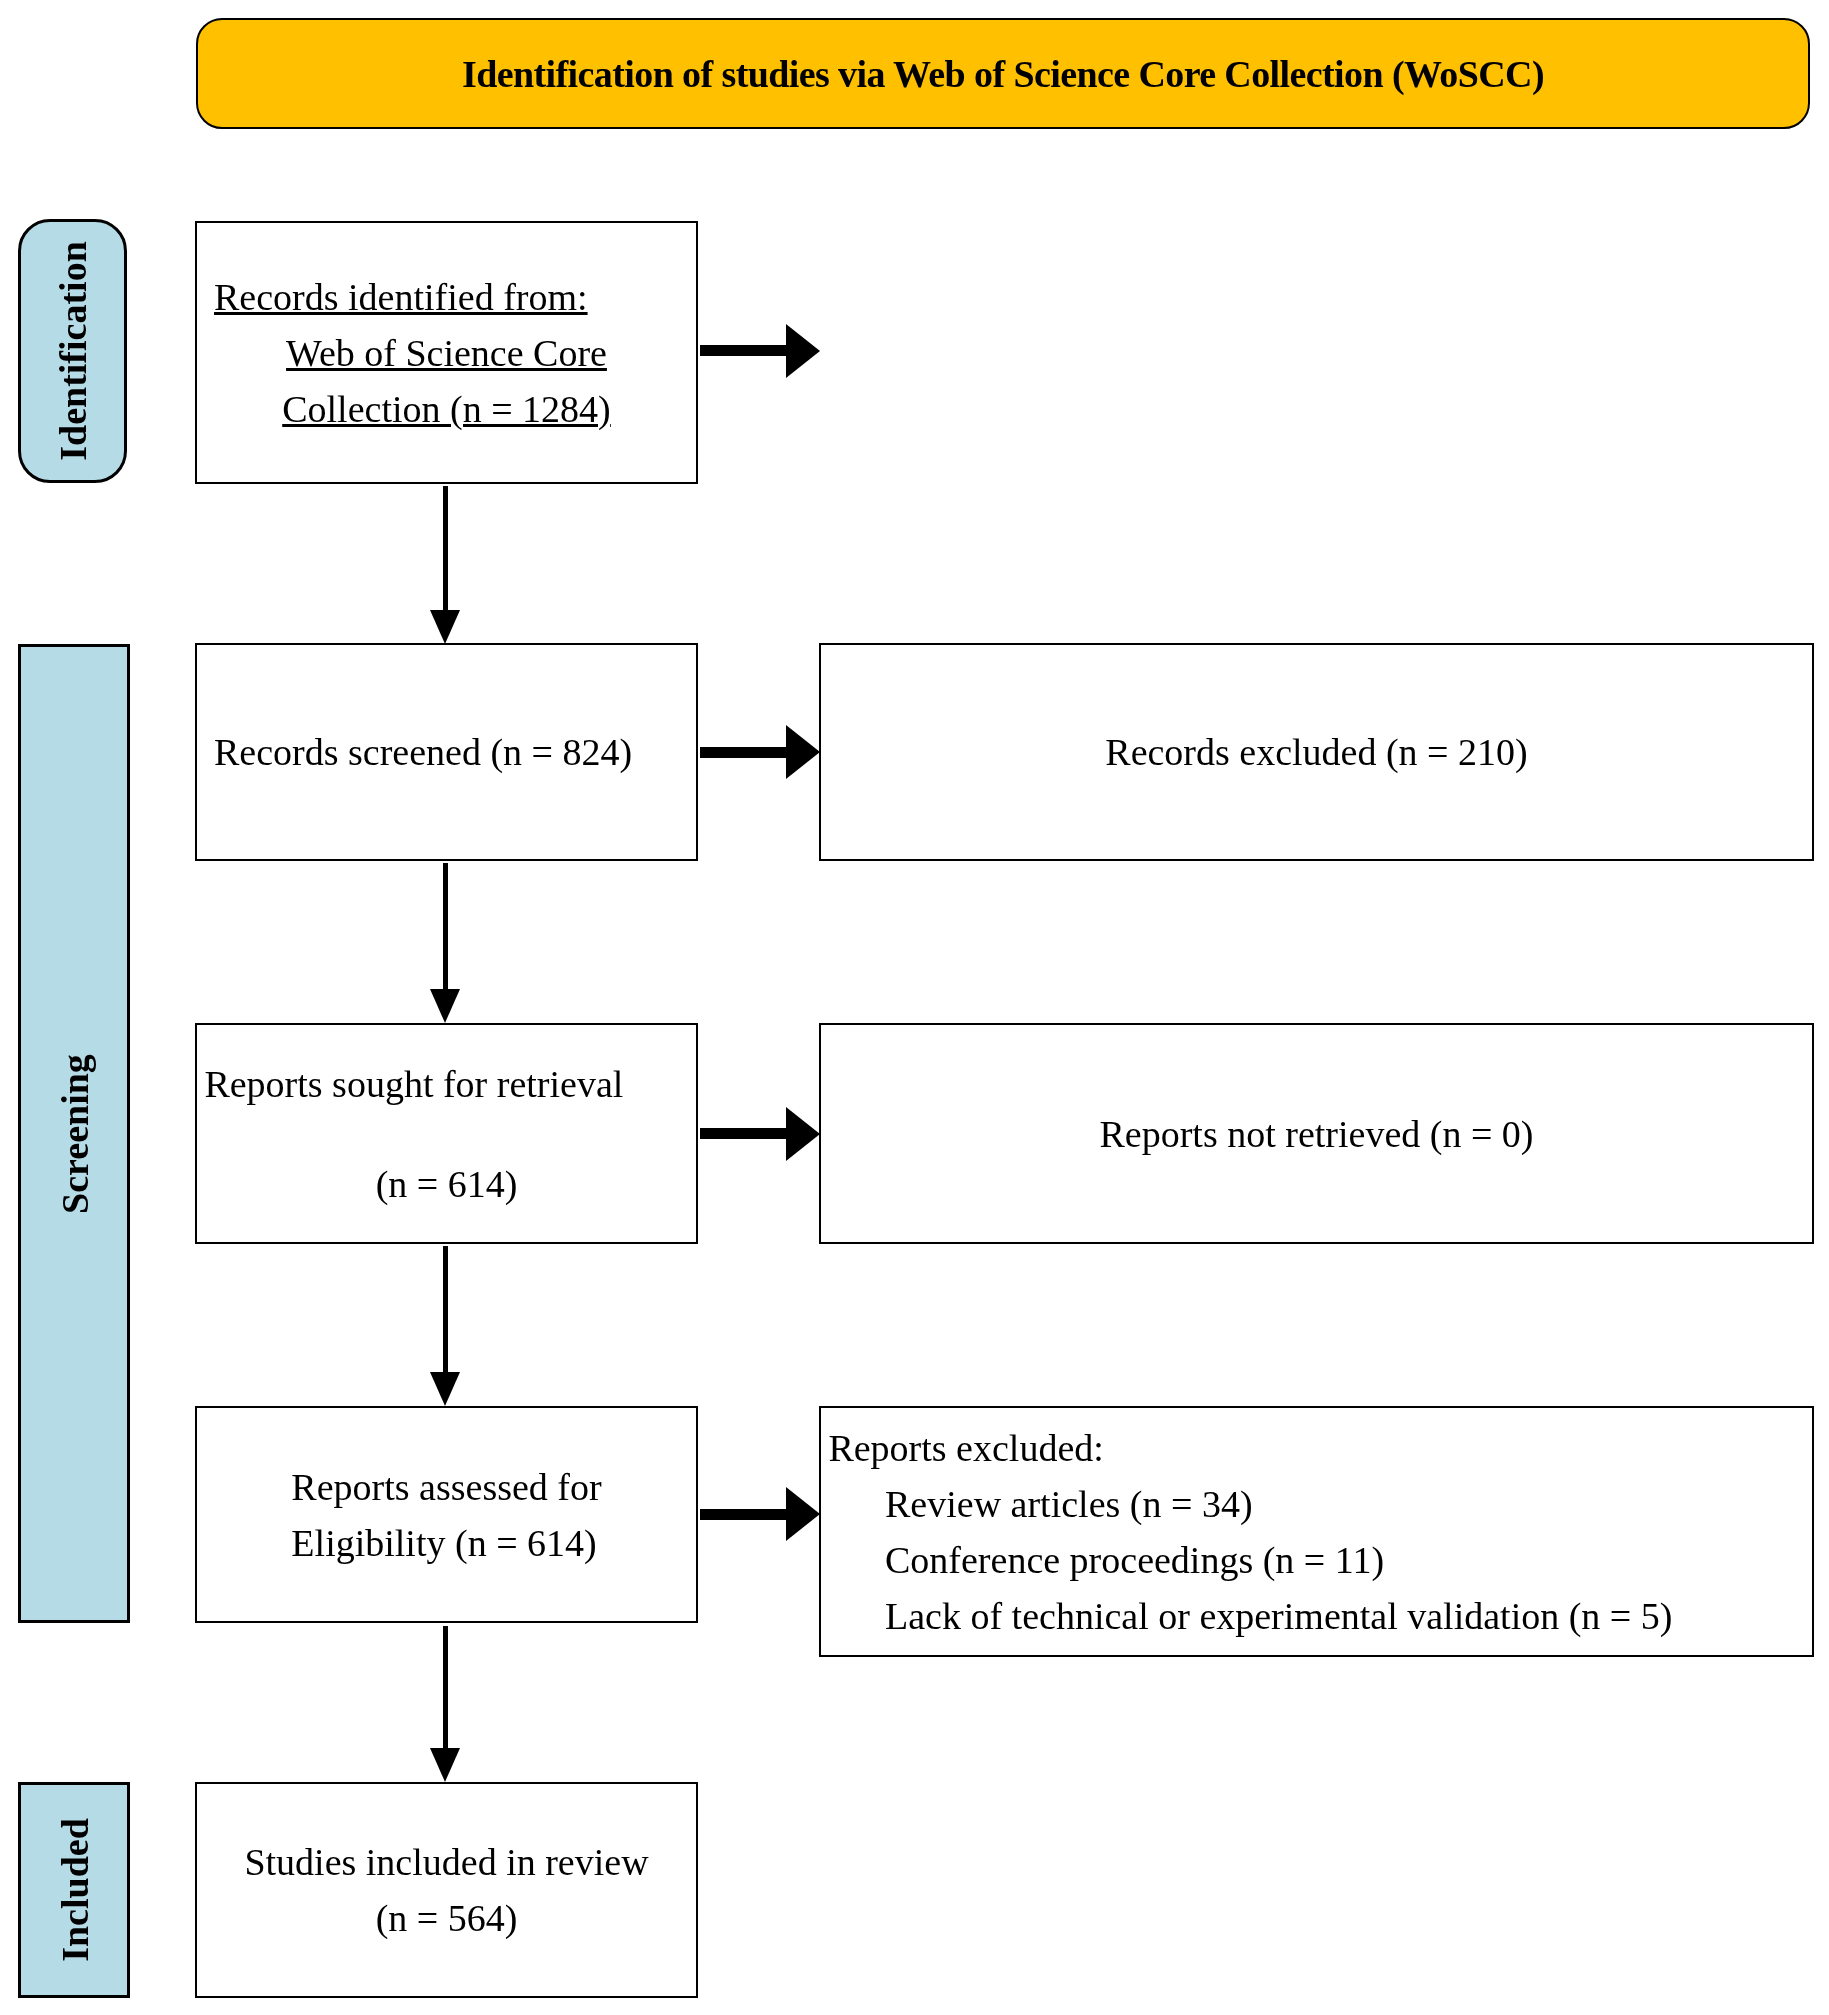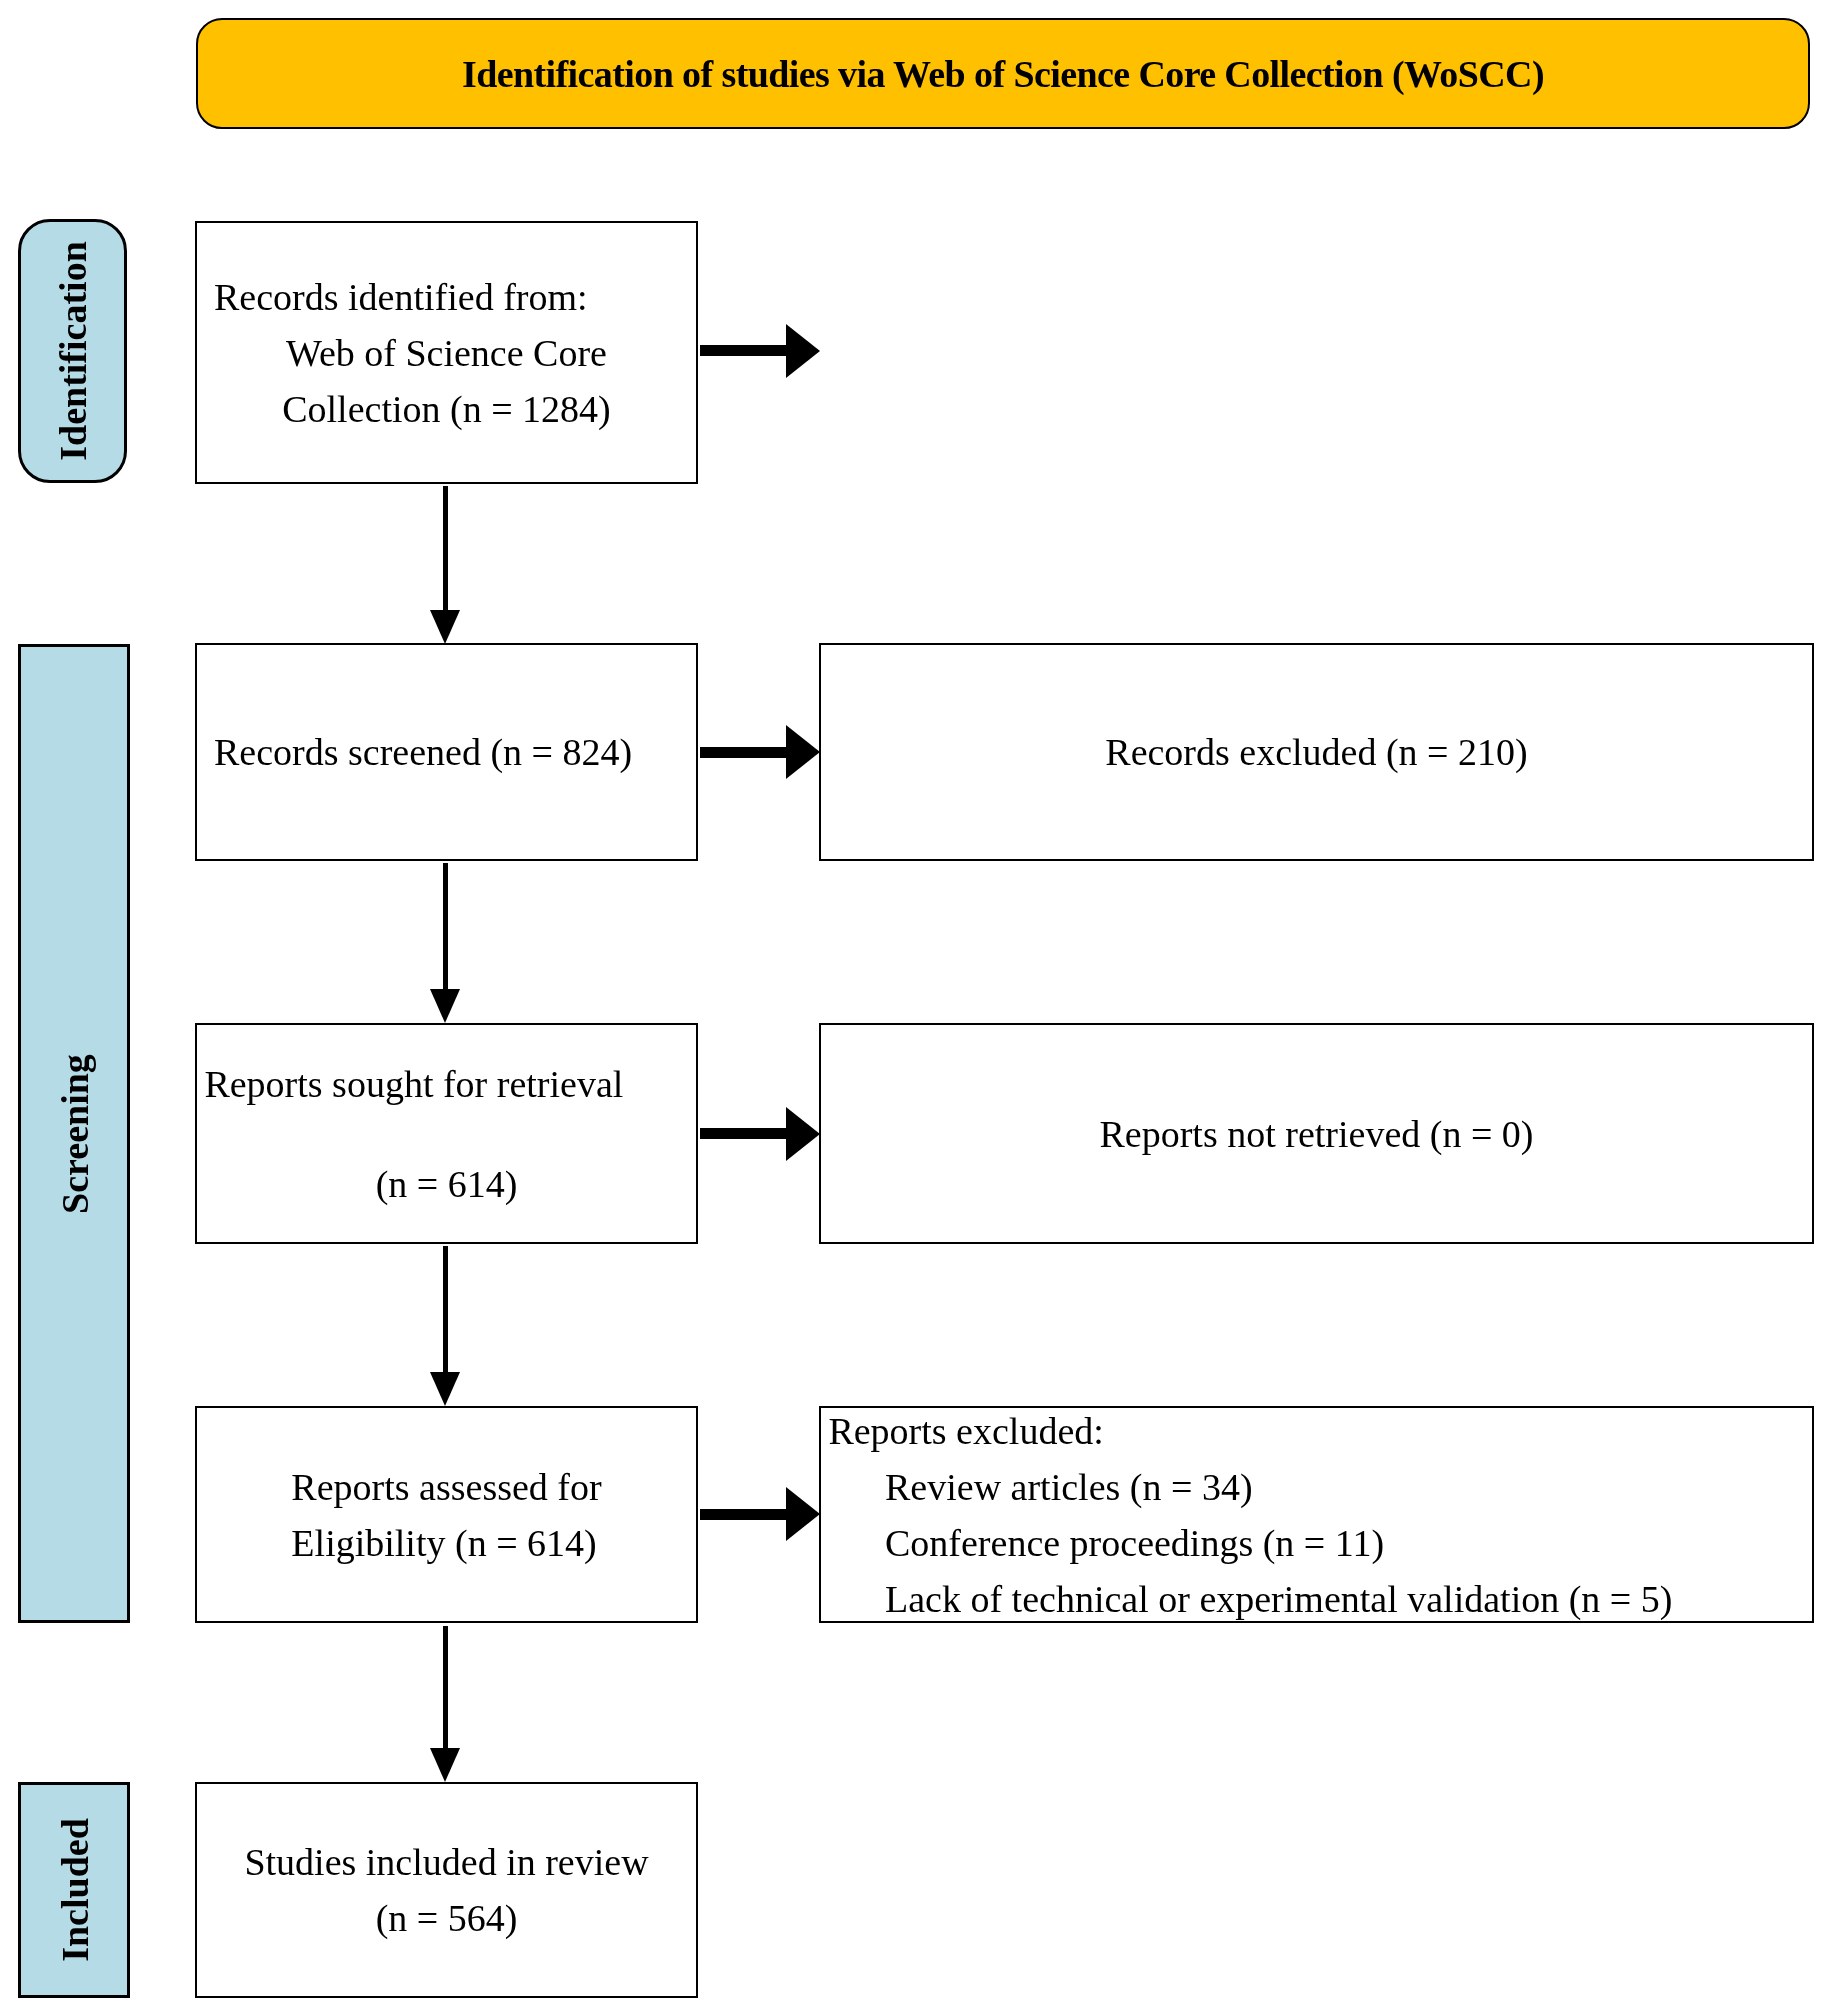--- a/index.html
+++ b/index.html
@@ -26,28 +26,28 @@
   .stage-included{top:1782px;width:112px;height:216px;}
   .vtext{transform:rotate(-90deg);white-space:nowrap;font-weight:bold;font-size:38px;}
   
   .fbox{
     position:absolute;background:#fff;border:2.5px solid var(--border,#000);
     display:flex;flex-direction:column;justify-content:center;
     font-size:38px;line-height:56px;box-sizing:border-box;
   }
   .col-left{left:195px;width:503px;}
   .col-right{left:819px;width:995px;}
-  .b-identified{top:221px;height:263px;}
+  .b-identified{top:221px;height:263px;text-decoration:underline;}
   .b-removed{top:222px;height:258px;}
   .b-screened{top:643px;height:218px;}
   .b-excluded{top:643px;height:218px;}
   .b-sought{top:1023px;height:221px;gap:44px;}
   .b-notretrieved{top:1023px;height:221px;}
   .b-assessed{top:1406px;height:217px;}
-  .b-reportsexcl{top:1406px;height:217px;}
+  .b-reportsexcl{top:1406px;height:251px;}
   .b-included{top:1782px;height:216px;}
   .bline{white-space:pre;}
   .tc{text-align:center;}
   .pad-lg{padding-left:17px;}
   .pad-sm{padding-left:7.4px;}
   .list-line{padding-left:64px;}
   .blk{align-self:center;text-align:left;}
   
   .shaft-h{position:absolute;background:var(--border,#000);height:11px;width:87px;left:700px;}
   .head-h{position:absolute;width:0;height:0;left:786px;

